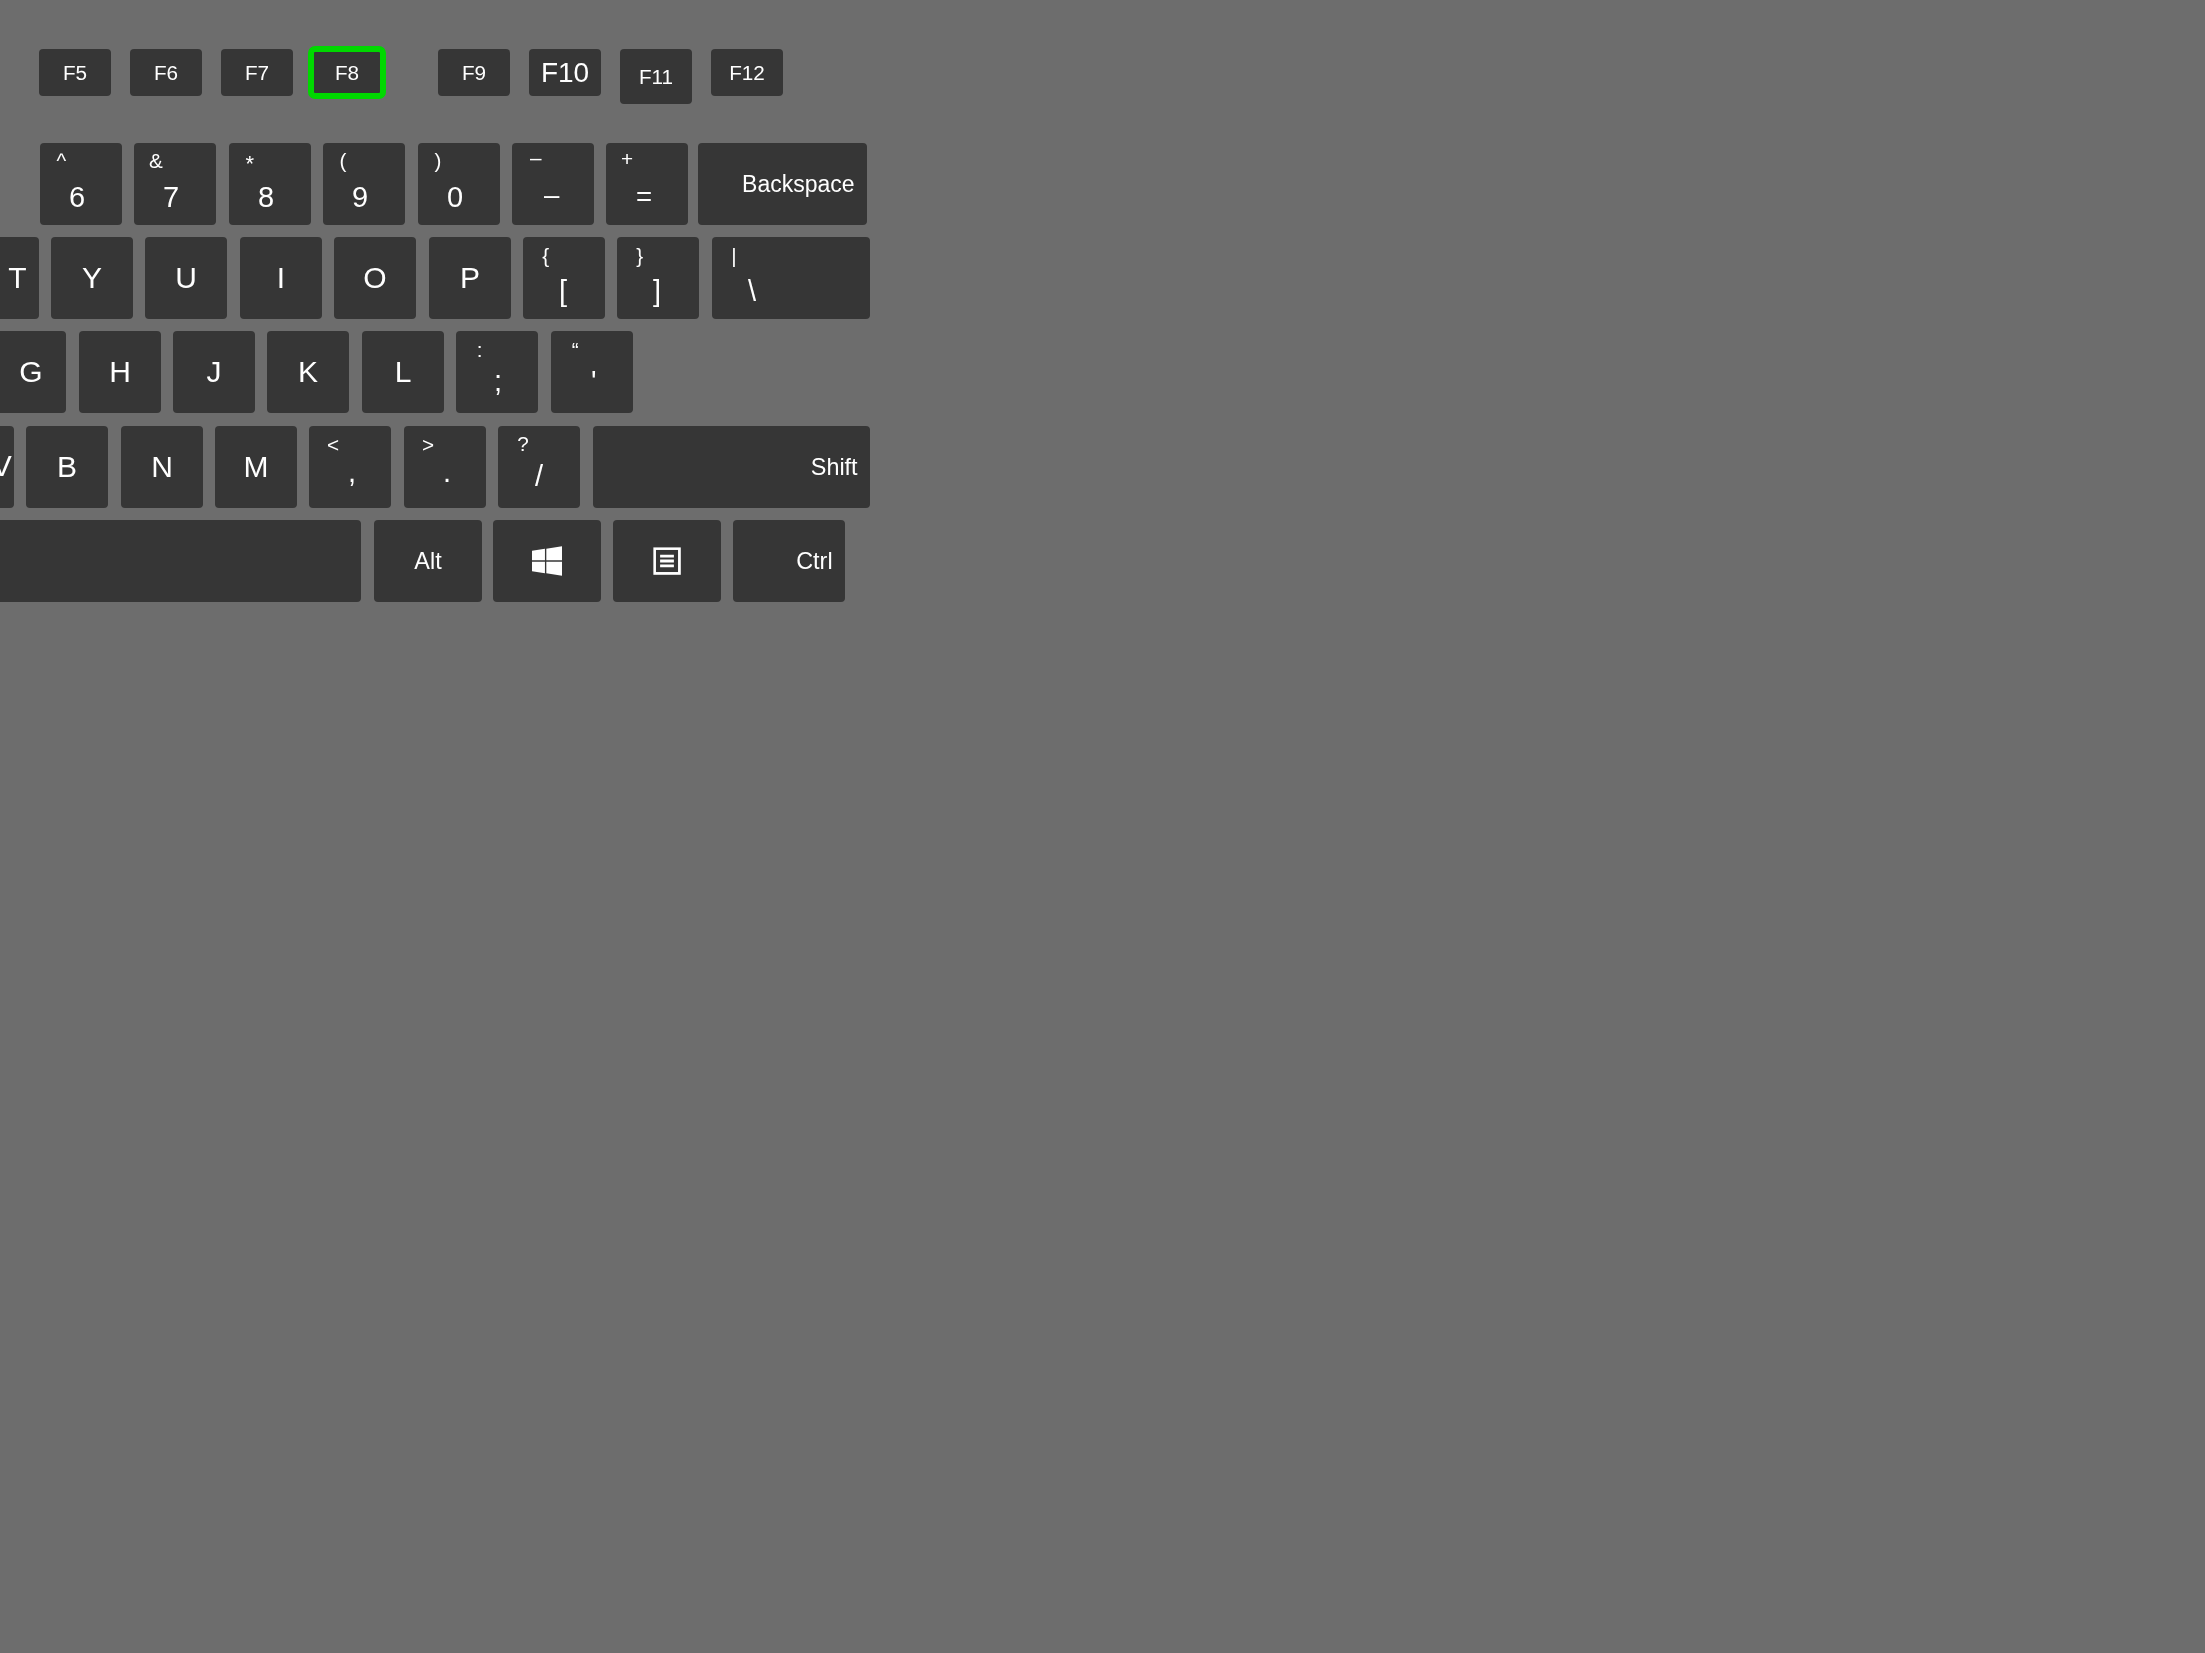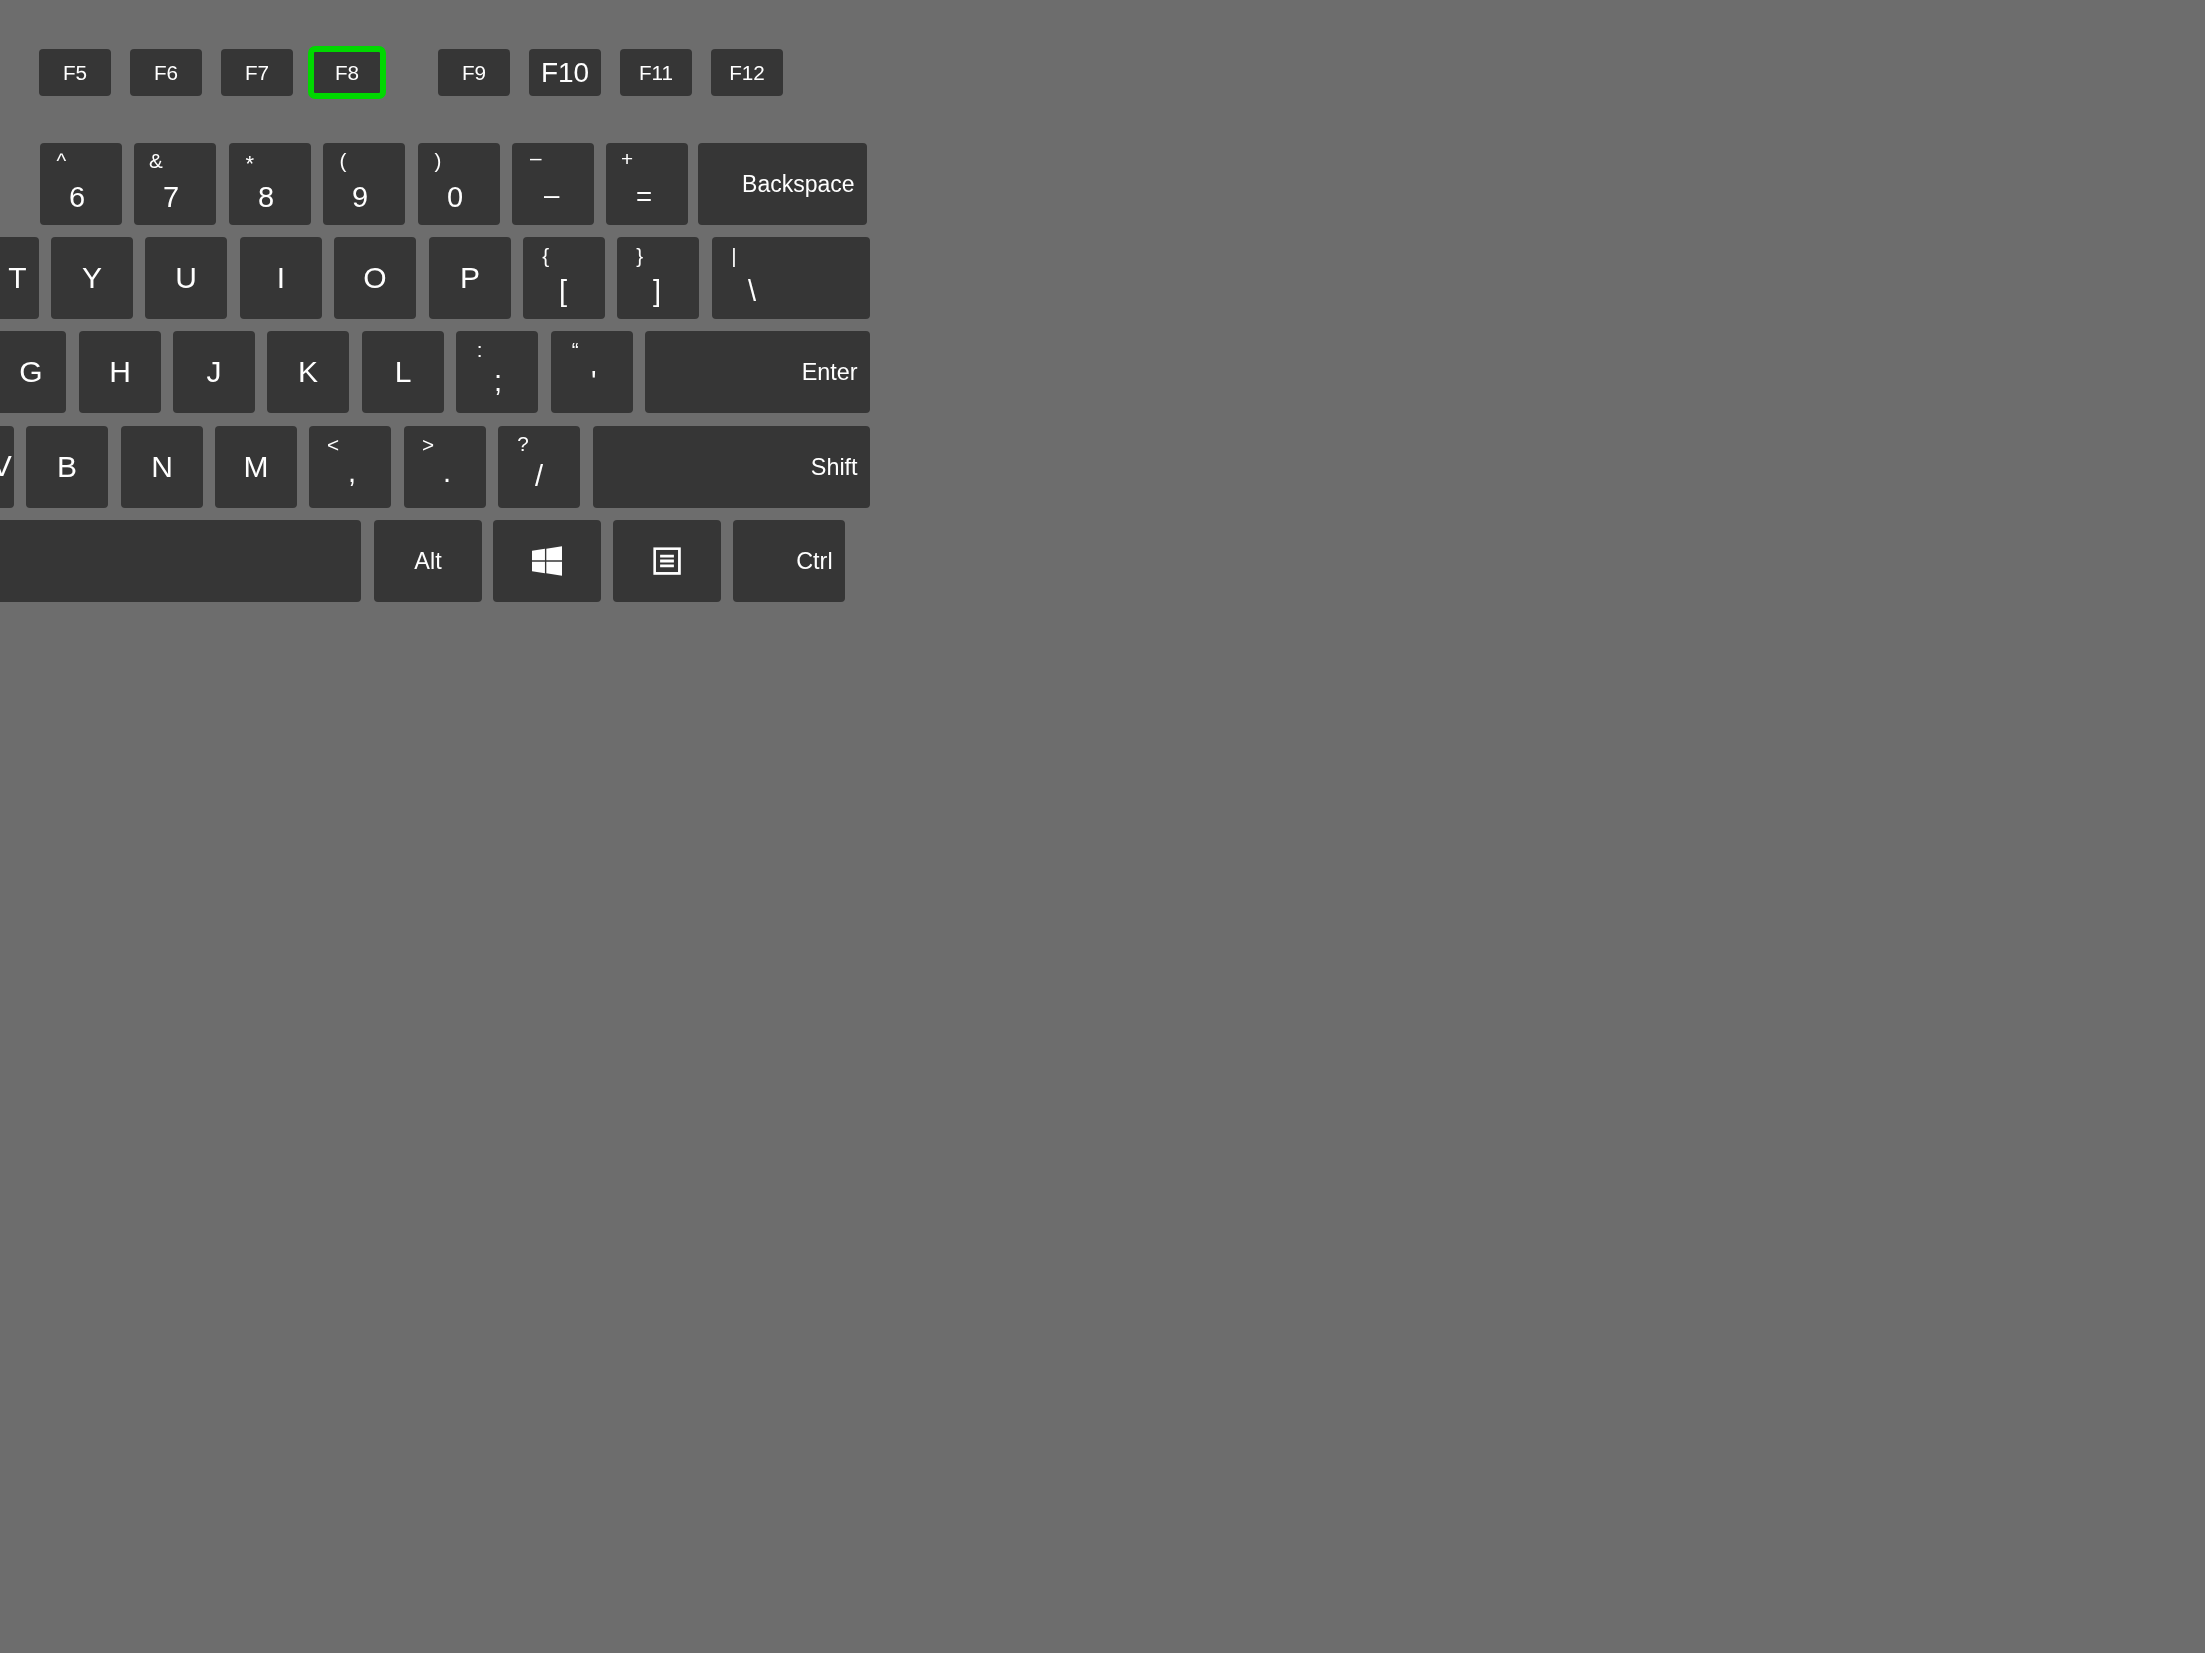--- a/index.html
+++ b/index.html
@@ -70,21 +70,21 @@
   </div>
   <div class="key highlight" style="left:311px; top:49px; width:72px; height:47px;">
     <span class="lbl-center" style="font-size:20.7px;">F8</span>
   </div>
   <div class="key" style="left:438px; top:49px; width:72px; height:47px;">
     <span class="lbl-center" style="font-size:20.7px;">F9</span>
   </div>
   <div class="key" style="left:529px; top:49px; width:72px; height:47px;">
     <span class="lbl-center" style="font-size:28px;">F10</span>
   </div>
-  <div class="key" style="left:620px; top:49px; width:72px; height:47px;">
+  <div class="key" style="left:620px; top:49px; width:72px; height:55px;">
     <span class="lbl-center" style="font-size:20.7px;">F11</span>
   </div>
   <div class="key" style="left:711px;top:49px; width:72px; height:47px;">
     <span class="lbl-center" style="font-size:20.7px;text-align:right;">F12</span>
   </div>
 
   <div class="key" style="left:40px;  top:143px; width:82px; height:82px;">
     <span class="lbl-sup" style="left:16.5px; top:5.5px; font-size:20.7px;">^</span>
     <span class="lbl-sup" style="left:29px; top:38px; font-size:29px;">6</span>
   </div>
@@ -162,23 +162,20 @@
   <div class="key" style="left:362px; top:331px; width:82px; height:82px;">
     <span class="lbl-center" style="font-size:30px;">L</span>
   </div>
   <div class="key" style="left:456px; top:331px; width:82px; height:82px;">
     <span class="lbl-sup" style="left:20.7px; top:6.9px; font-size:20.7px;">:</span>
     <span class="lbl-sup" style="left:38px; top:34px; font-size:29px;">;</span>
   </div>
   <div class="key" style="left:551px; top:331px; width:82px; height:82px;">
     <span class="lbl-sup" style="left:20.7px; top:6.9px; font-size:20.7px;">“</span>
     <span class="lbl-sup" style="left:40px; top:34px; font-size:29px;">'</span>
-  </div>
-  <div class="key" style="left:645px; top:331px; width:225px; height:82px;">
-    <span class="lbl-right" style="font-size:23.4px;">Enter</span>
   </div>
 
   <div class="key" style="left:0px;   top:426px; width:13.8px;  height:82px; border-radius:0 4.1px 4.1px 0;">
     <span class="lbl-sup" style="left:-8.3px; top:23.4px; font-size:30px;">V</span>
   </div>
   <div class="key" style="left:26px;  top:426px; width:82px; height:82px;">
     <span class="lbl-center" style="font-size:30px;">B</span>
   </div>
   <div class="key" style="left:121px; top:426px; width:82px; height:82px;">
     <span class="lbl-center" style="font-size:30px;">N</span>

